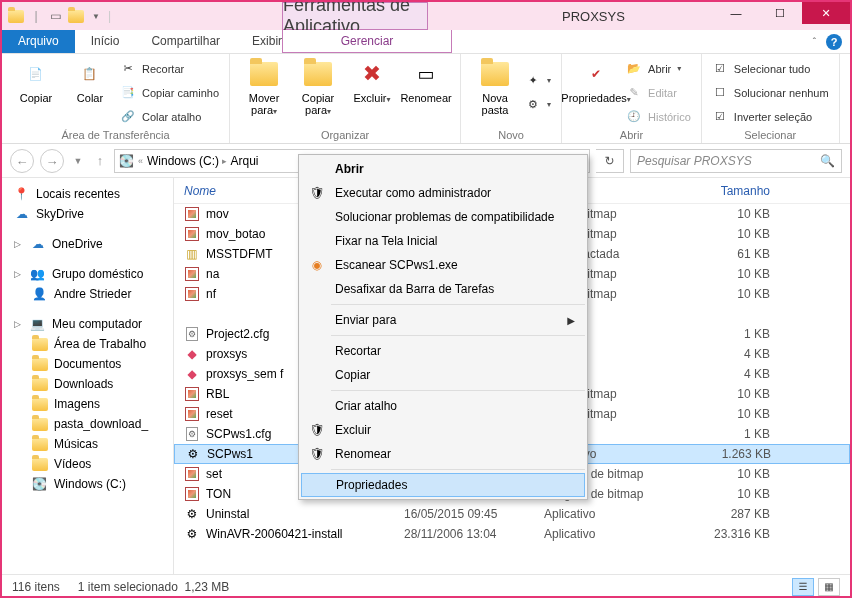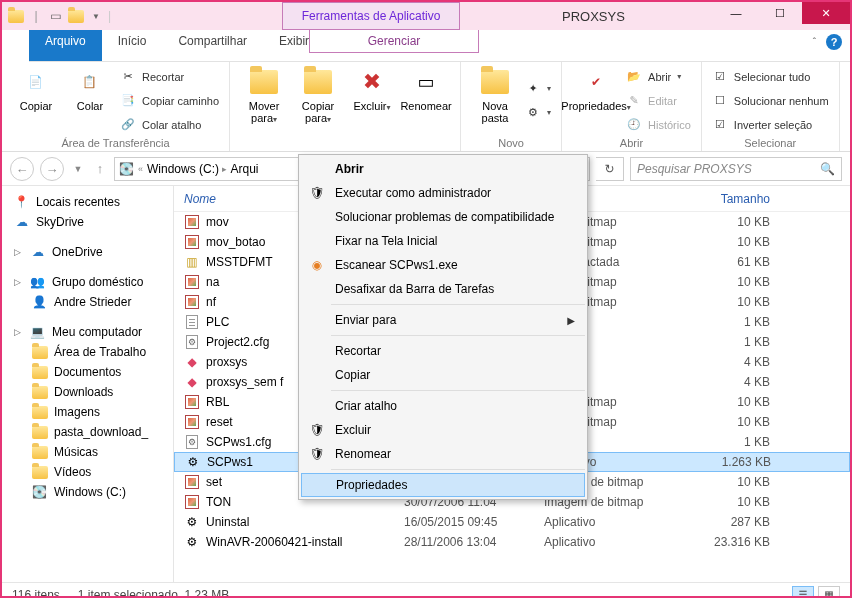--- a/index.html
+++ b/index.html
@@ -2,28 +2,28 @@
 <html><head>
 <meta charset="utf-8">
 <style>
 * { margin: 0; padding: 0; box-sizing: border-box; font-family: "Segoe UI", Tahoma, sans-serif; }
 body { background: #fff; font-size: 12px; color: #000; width: 852px; height: 598px; overflow: hidden; border: 2px solid #e53576; position: relative; }
 
 
 .titlebar { height: 28px; background: #fbe2ee; display: flex; align-items: center; position: relative; }
 .titlebar .qat { display: flex; gap: 4px; padding-left: 6px; align-items: center; }
 .titlebar .qat .icon-small { width: 16px; height: 16px; display: flex; align-items: center; justify-content: center; }
-.titlebar .context-tab { position: absolute; left: 280px; top: 0; width: 178px; height: 28px; border: 1px solid #c67bb8; background: #f4e1f2; display: flex; align-items: center; justify-content: center; color: #6d28d9; font-size: 12px; }
+.titlebar .context-tab { position: absolute; left: 280px; top: 0; width: 146px; height: 28px; border: 1px solid #c67bb8; background: #f4e1f2; display: flex; align-items: center; justify-content: center; color: #404040; font-size: 18px; }
 .titlebar .title { position: absolute; left: 50%; transform: translateX(-50%); left: 560px; transform: none; font-size: 13px; color: #333; }
 .titlebar .winbtns { position: absolute; right: 0; top: 0; display: flex; }
 .titlebar .winbtns div { width: 44px; height: 22px; display: flex; align-items: center; justify-content: center; font-size: 11px; }
 .titlebar .winbtns .close { background: #c8174c; color: #fff; width: 48px; height: 22px; }
 
 
-.tabs { height: 32px; background: #fff; display: flex; align-items: stretch; border-bottom: 1px solid #e2e2e2; position: relative; margin-left: 27px; }
+.tabs { height: 24px; background: #fff; display: flex; align-items: stretch; border-bottom: 1px solid #e2e2e2; position: relative; }
 .tabs .tab { padding: 4px 16px; font-size: 12px; color: #444; cursor: pointer; }
 .tabs .tab.file { background: #1979ca; color: #fff; }
 .tabs .tab.context { position: absolute; left: 280px; width: 170px; text-align: center; border: 1px solid #c67bb8; border-top: none; color: #8a3c8a; }
 .tabs .help { position: absolute; right: 8px; top: 4px; display: flex; gap: 10px; align-items: center; }
 .tabs .help .caret { font-size: 10px; color: #666; }
 .tabs .help .q { width: 16px; height: 16px; background: #1979ca; color: #fff; border-radius: 50%; display: flex; align-items: center; justify-content: center; font-size: 11px; font-weight: bold; }
 
 
 .ribbon { height: 90px; background: #fff; display: flex; border-bottom: 1px solid #ddd; }
 .group { border-right: 1px solid #e5e5e5; padding: 4px 10px 0; display: flex; flex-direction: column; }
@@ -186,20 +186,21 @@
       </div>
       <div class="bigbtn">
         <div class="ico" style="color:#c33;font-size:22px">✖</div>
         <div class="lbl"><span>Excluir</span><span class="arrow-down">▾</span></div>
       </div>
       <div class="bigbtn">
         <div class="ico" style="font-size:18px">▭</div>
         <div class="lbl">Renomear</div>
       </div>
     </div>
+    <div class="label">Organizar</div>
   </div>
 
   <div class="group">
     <div class="body">
       <div class="bigbtn">
         <div class="ico">
             <span class="folder-ico"></span>
           </div>
         <div class="lbl">Nova pasta</div>
       </div>
@@ -423,26 +424,20 @@
             <span class="fico">
               <span class="bmp-ico"></span>
             </span>
             <span>nf</span>
           </div>
           <div class="c-date"></div>
           <div class="c-type">em de bitmap</div>
           <div class="c-size">10 KB</div>
         </div>
         <div class="row">
-          <div class="c-name">
-            <span class="fico">
-              <span class="txt-ico"></span>
-            </span>
-            <span>PLC</span>
-          </div>
           <div class="c-date"></div>
           <div class="c-type">urce</div>
           <div class="c-size">1 KB</div>
         </div>
         <div class="row">
           <div class="c-name">
             <span class="fico">
               <span class="cfg-ico"></span>
             </span>
             <span>Project2.cfg</span>

